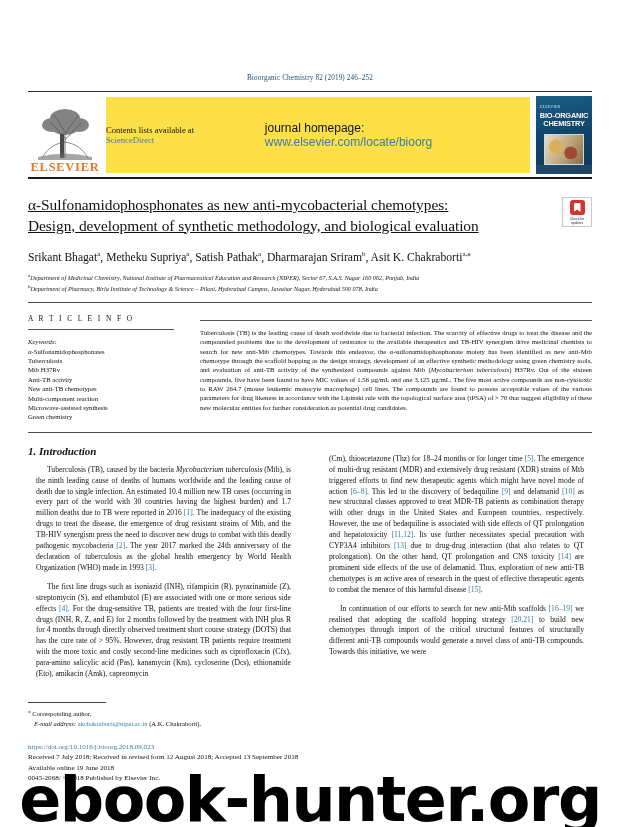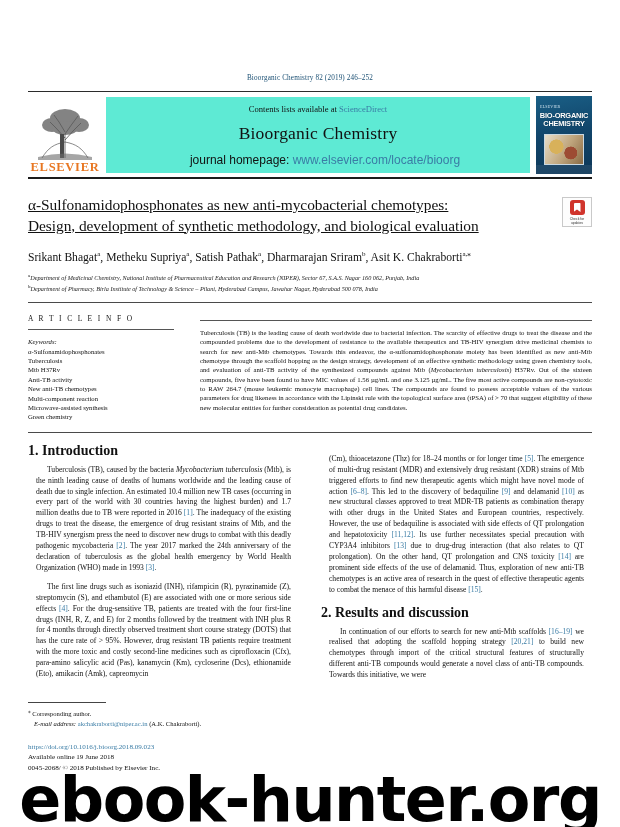--- a/index.html
+++ b/index.html
@@ -62,24 +62,23 @@
     font-family: "Liberation Serif", serif;
     font-size: 12.5px;
     letter-spacing: .7px;
     color: #E87722;
     font-weight: 700;
     line-height: 1;
     margin-top: 1px;
   }
   .journal-band {
     flex: 1 1 auto;
-    background: #5eead4;
+    background: #fde047;
     margin: 1px 6px 1px 4px;
     display: flex;
-    flex-direction: column;
     align-items: center;
     justify-content: center;
     gap: 9px;
   }
   .contents-line {
     font-size: 8.6px;
     color: #111;
   }
   .contents-line a {
     color: #3a7ca5;
@@ -285,22 +284,23 @@
     font-size: 7.6px;
     line-height: 10.9px;
     color: #111;
   }
   .body-col {
     flex: 1 1 0;
     min-width: 0;
   }
   .sec-head {
     font-weight: bold;
-    font-size: 14px;
+    font-size: 11px;
     margin-bottom: 5px;
+    font-style: italic;
   }
   .sec-head.spaced { margin-top: 12px; }
   .para {
     text-align: justify;
     text-indent: 11px;
     margin: 8px;
   }
   .para + .para { margin-top: 0; }
   .para i { font-style: italic; }
   .ref { color: #3a7ca5; }
@@ -380,21 +380,20 @@
         </svg>
       </div>
       <div class="elsevier-word">ELSEVIER</div>
     </div>
 
     <div class="journal-band">
       <div class="contents-line">
         <span>Contents lists available at</span>
         <a href="#">ScienceDirect</a>
       </div>
-      <div class="journal-title">Bioorganic Chemistry</div>
       <div class="homepage-line">
         <span>journal homepage:</span>
         <span class="url">www.elsevier.com/locate/bioorg</span>
       </div>
     </div>
 
     <div class="cover-thumb">
       <div class="cover-els">ELSEVIER</div>
       <div class="cover-name">
         <span>BIO-ORGANIC</span><br>
@@ -460,39 +459,39 @@
   <div class="rule-thin2"></div>
 
   <div class="body-cols">
     <div class="body-col">
       <div class="sec-head">1. Introduction</div>
       <p class="para">Tuberculosis (TB), caused by the bacteria <i>Mycobacterium tuberculosis</i> (Mtb), is the ninth leading cause of deaths of humans worldwide and the leading cause of death due to single infection. An estimated 10.4 million new TB cases (occurring in every part of the world with 30 countries having the highest burden) and 1.7 million deaths due to TB were reported in 2016 <span class="ref">[1]</span>. The inadequacy of the existing drugs to treat the disease, the emergence of drug resistant strains of Mtb, and the TB-HIV synergism press the need to discover new drugs to combat with this deadly pathogenic mycobacteria <span class="ref">[2]</span>. The year 2017 marked the 24th anniversary of the declaration of tuberculosis as the global health emergency by World Health Organization (WHO) made in 1993 <span class="ref">[3]</span>.</p>
       <p class="para">The first line drugs such as isoniazid (INH), rifampicin (R), pyrazinamide (Z), streptomycin (S), and ethambutol (E) are associated with one or more serious side effects <span class="ref">[4]</span>. For the drug-sensitive TB, patients are treated with the four first-line drugs (INH, R, Z, and E) for 2 months followed by the treatment with INH plus R for 4 months through directly observed treatment short course strategy (DOTS) that has the cure rate of &gt; 95%. However, drug resistant TB patients require treatment with the more toxic and costly second-line medicines such as ciprofloxacin (Cfx), para-amino salicylic acid (Pas), kanamycin (Km), cycloserine (Dcs), ethionamide (Eto), amikacin (Amk), capreomycin</p>
     </div>
     <div class="body-col">
       <p class="para" style="text-indent:0">(Cm), thioacetazone (Thz) for 18–24 months or for longer time <span class="ref">[5]</span>. The emergence of multi-drug resistant (MDR) and extensively drug resistant (XDR) strains of Mtb triggered efforts to find new therapeutic agents which might have novel mode of action <span class="ref">[6–8]</span>. This led to the discovery of bedaquiline <span class="ref">[9]</span> and delamanid <span class="ref">[10]</span> as new structural classes approved to treat MDR-TB patients as combination therapy with other drugs in the United States and European countries, respectively. However, the use of bedaquiline is associated with side effects of QT prolongation and hepatotoxicity <span class="ref">[11,12]</span>. Its use further necessitates special precaution with CYP3A4 inhibitors <span class="ref">[13]</span> due to drug-drug interaction (that also relates to QT prolongation). On the other hand, QT prolongation and CNS toxicity <span class="ref">[14]</span> are prominent side effects of the use of delamanid. Thus, exploration of new anti-TB chemotypes is an active area of research in the quest of effective therapeutic agents to combat the menace of this harmful disease <span class="ref">[15]</span>.</p>
-      <div class="sec-head spaced">2. Results and discussion</div>
       <p class="para">In continuation of our efforts to search for new anti-Mtb scaffolds <span class="ref">[16–19]</span> we realised that adopting the scaffold hopping strategy <span class="ref">[20,21]</span> to build new chemotypes through import of the critical structural features of structurally different anti-TB compounds would generate a novel class of anti-TB compounds. Towards this initiative, we were</p>
     </div>
   </div>
 
   <div class="footnote">
     <div class="footnote-rule"></div>
     <div>
       <sup>⁎</sup>
       <span>Corresponding author.</span>
     </div>
     <div class="footnote-indent">
       <span class="email-label">E-mail address:</span>
       <span class="link">akchakraborti@niper.ac.in</span>
       <span>(A.K. Chakraborti).</span>
     </div>
   </div>
 
   <div class="imprint">
     <div class="doi">https://doi.org/10.1016/j.bioorg.2018.09.023</div>
+    <div>Received 7 July 2018; Received in revised form 12 August 2018; Accepted 13 September 2018</div>
     <div>Available online 19 June 2018</div>
     <div>0045-2068/ © 2018 Published by Elsevier Inc.</div>
   </div>
 
   <div class="watermark">ebook-hunter.org</div>
 
 </div>
 
 </body></html>

